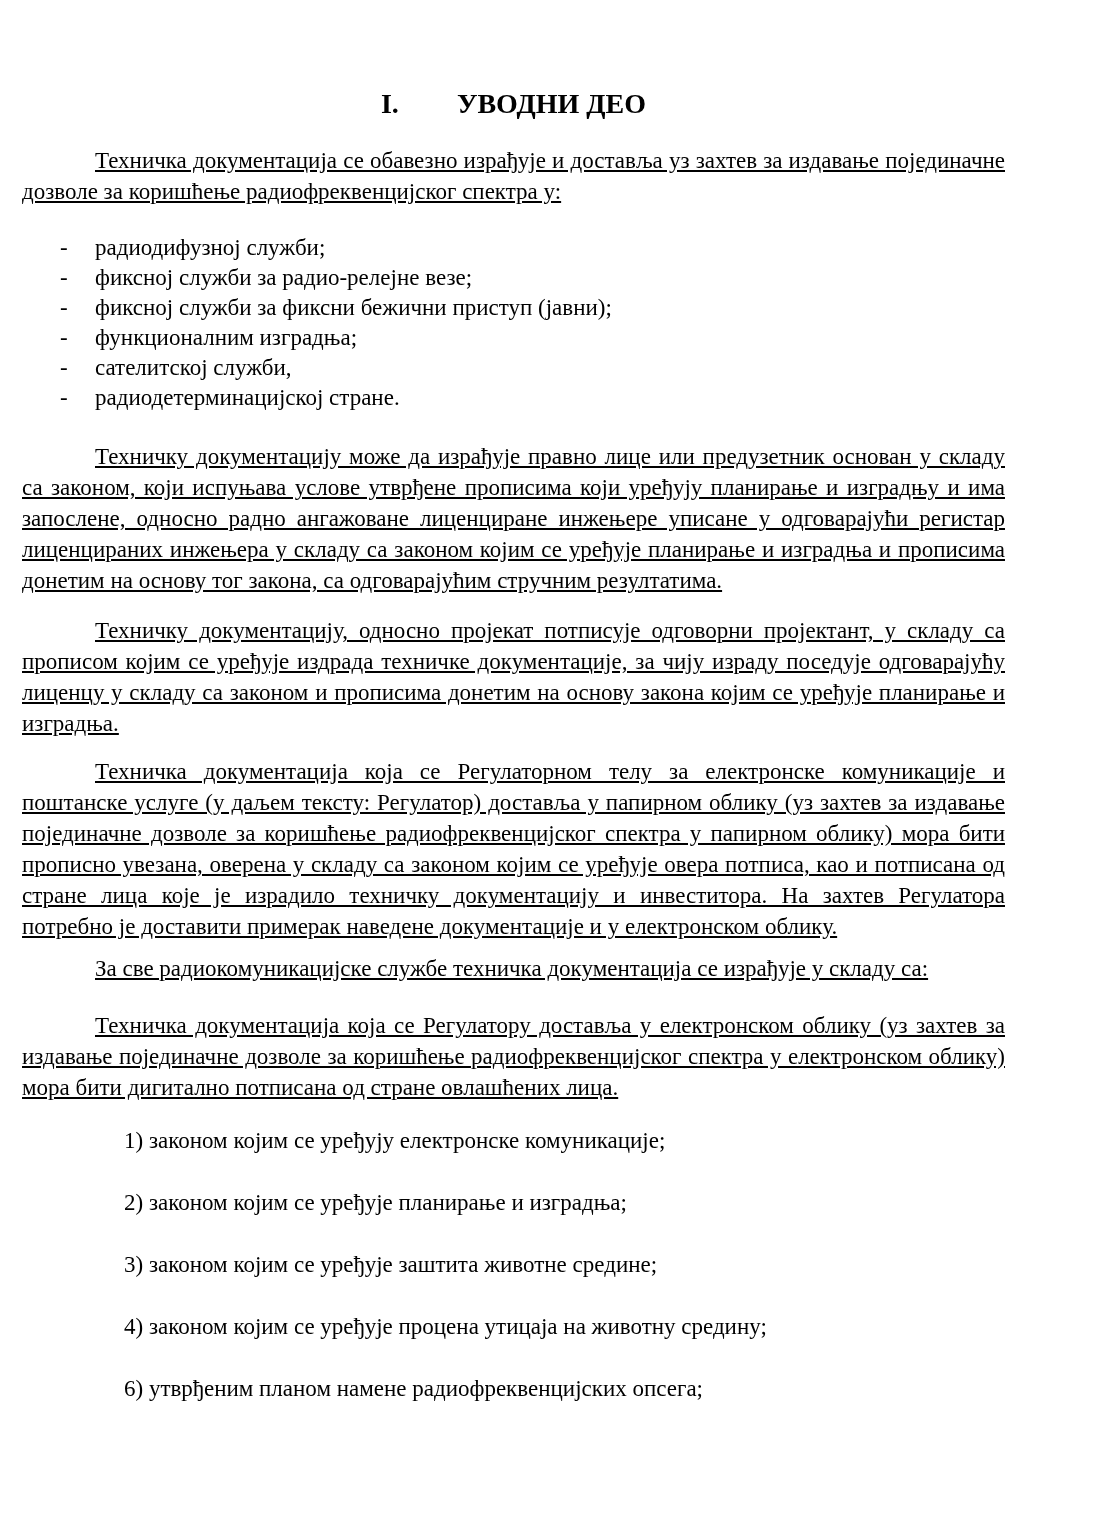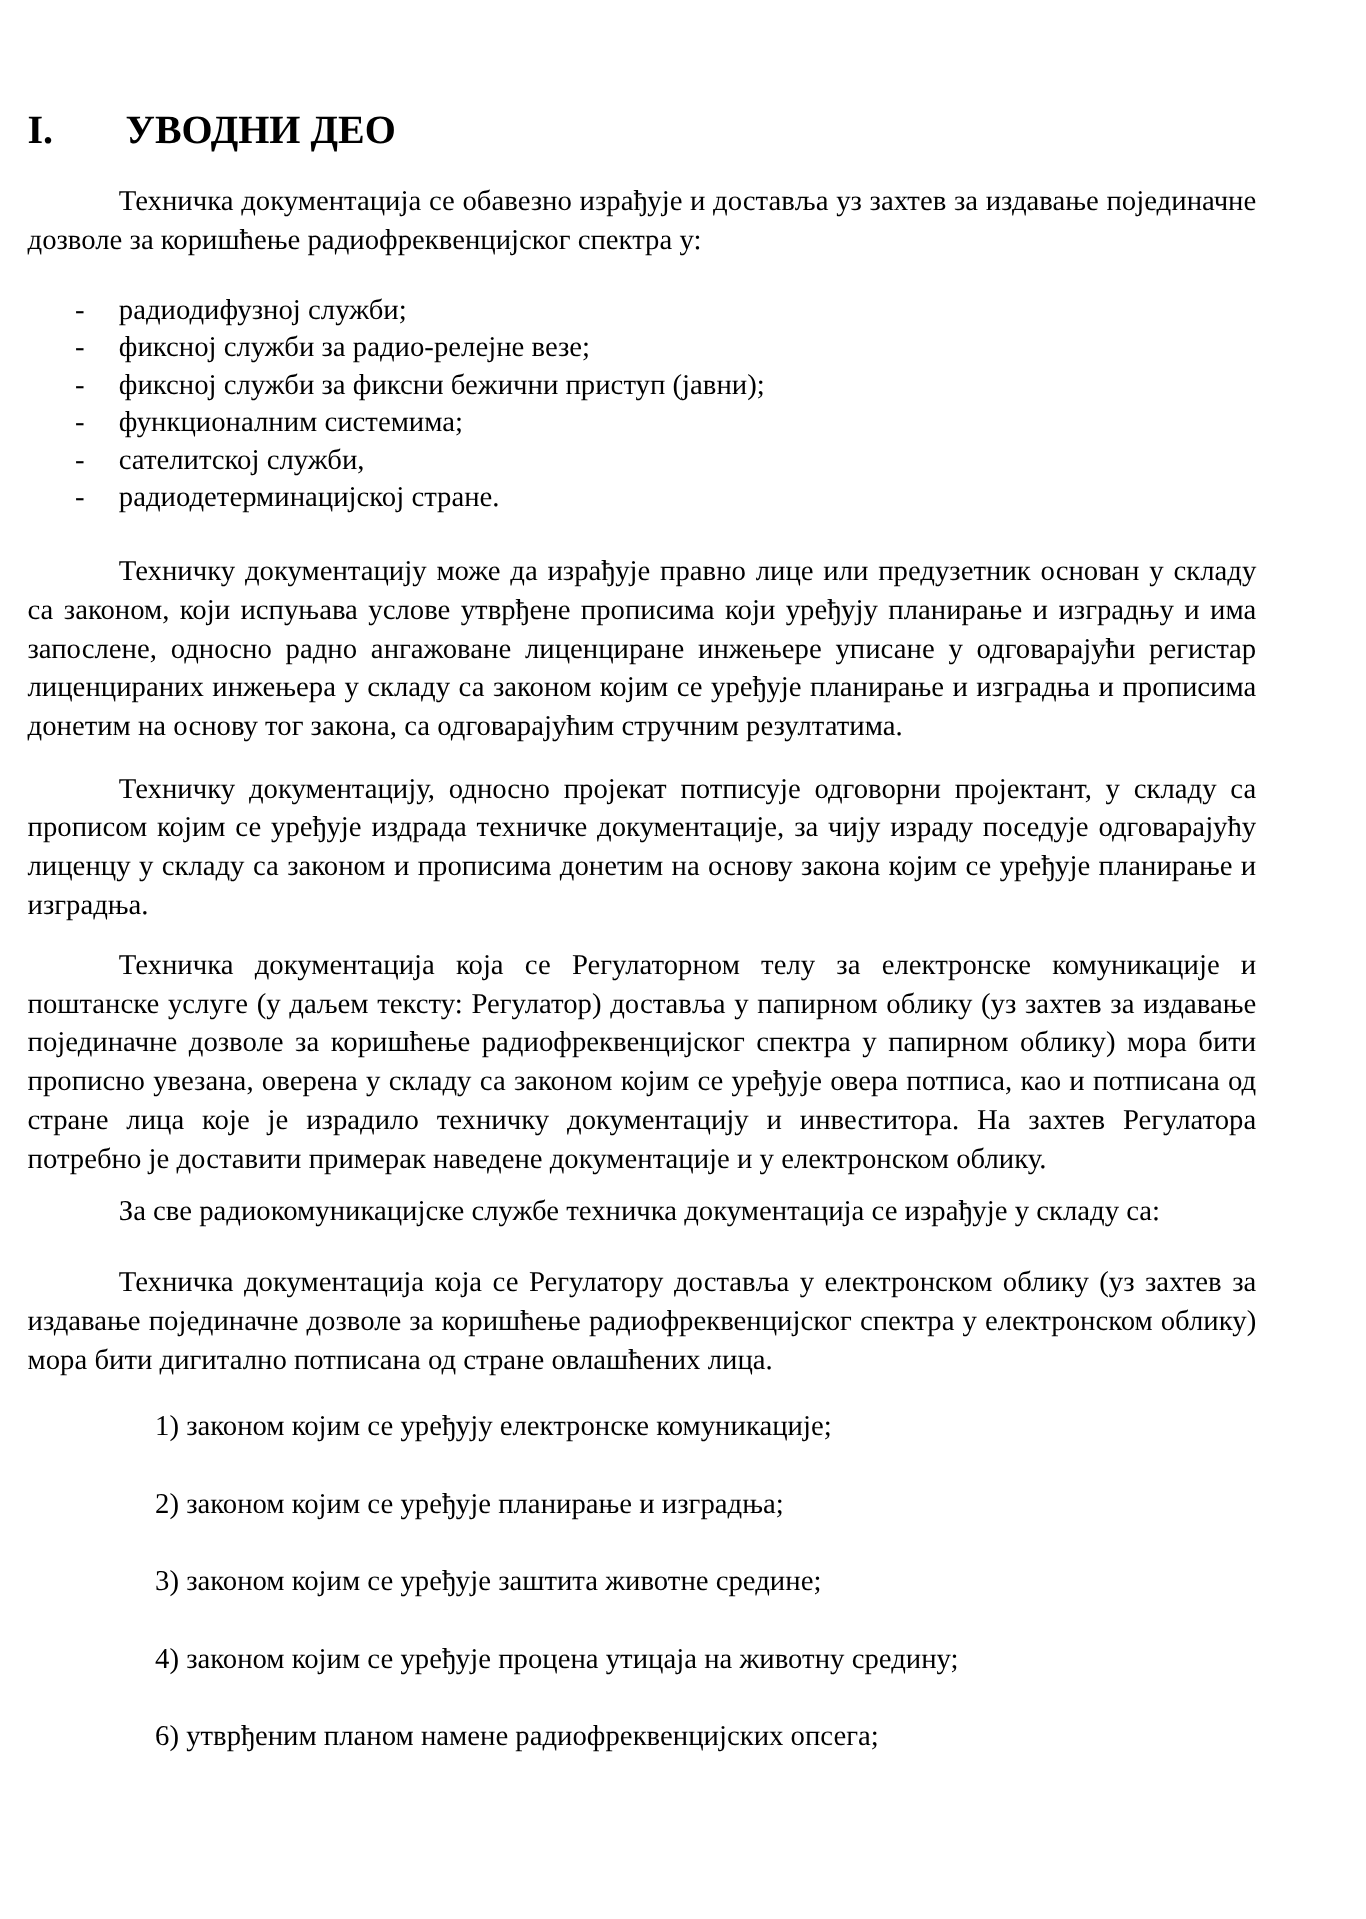--- a/index.html
+++ b/index.html
@@ -14,33 +14,34 @@
     box-sizing: border-box;
     background: #ffffff;
     color: #000000;
     font-family: "Liberation Serif", serif;
     font-size: 23px;
     line-height: 31px;
     padding: 88px 88px 0 22px;
     overflow: hidden;
   }
   .doc-title {
-    text-align: left;
+    text-align: center;
     font-weight: bold;
-    font-size: 32px;
+    font-size: 28px;
     line-height: 31px;
     margin: 0 0 26px 0;
   }
   .doc-title .title-num {
     margin-right: 58px;
   }
   .para {
     text-align: justify;
     text-indent: 73px;
     margin: 0 0 26px 0;
+    text-decoration: underline;
   }
   .para.mb19 { margin-bottom: 19px; }
   .para.mb21 { margin-bottom: 17px; }
   .para.mb11 { margin-bottom: 11px; }
   .para.mb22 { margin-bottom: 22px; }
   .dash-list {
     margin: 0 0 28px 38px;
     line-height: 30px;
   }
   .dash-item {
@@ -77,21 +78,21 @@
     <div class="dash-item">
       <span class="dash-marker">-</span>
       <span class="dash-text">фиксној служби за радио-релејне везе;</span>
     </div>
     <div class="dash-item">
       <span class="dash-marker">-</span>
       <span class="dash-text">фиксној служби за фиксни бежични приступ (јавни);</span>
     </div>
     <div class="dash-item">
       <span class="dash-marker">-</span>
-      <span class="dash-text">функционалним системима;</span>
+      <span class="dash-text">функционалним изградња;</span>
     </div>
     <div class="dash-item">
       <span class="dash-marker">-</span>
       <span class="dash-text">сателитској служби,</span>
     </div>
     <div class="dash-item">
       <span class="dash-marker">-</span>
       <span class="dash-text">радиодетерминацијској стране.</span>
     </div>
   </div>

